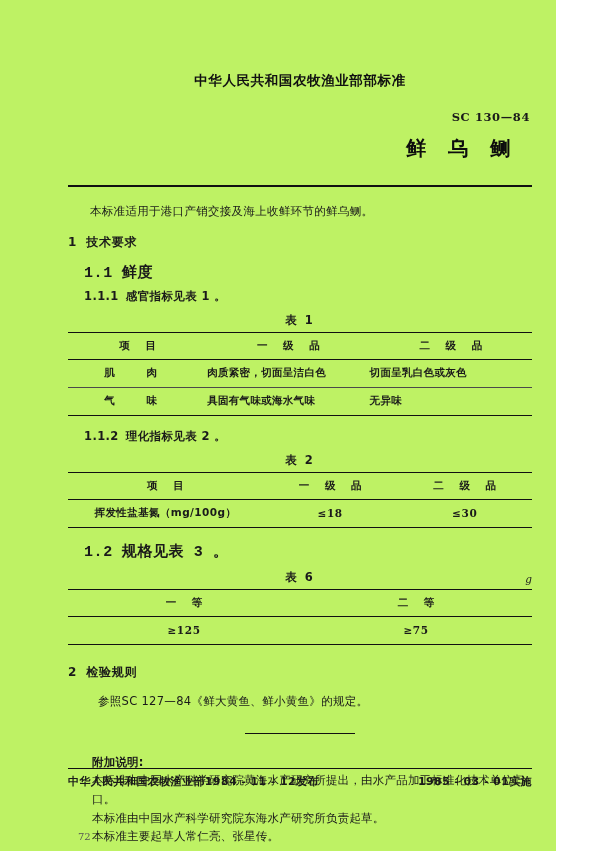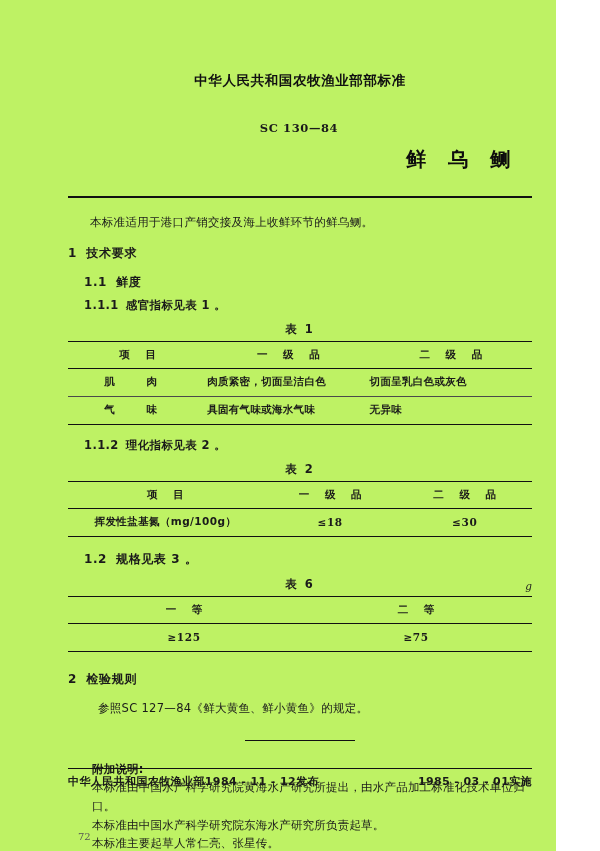--- a/index.html
+++ b/index.html
@@ -31,21 +31,22 @@
     padding-top: 72px;
     text-align: center;
   }
   .ministry-line {
     font-size: 13.5px;
     font-weight: bold;
     letter-spacing: 0.6px;
     color: #111;
   }
   .std-number-row {
-    margin-top: 27px;
+    text-align: right;
+    margin-top: 16px;
     padding-right: 2px;
   }
   .std-number {
     font-size: 11.5px;
     font-weight: bold;
     letter-spacing: 0.6px;
     font-family: "DejaVu Serif", "Liberation Serif", serif;
   }
   .doc-title {
     margin-top: 10px;
@@ -73,23 +74,24 @@
   .clause-1 {
     margin-top: 13px;
     font-size: 12px;
     font-weight: bold;
     letter-spacing: 0.8px;
   }
   .clause-1 .num { margin-right: 9px; }
   .clause-2 {
     margin-top: 12px;
     padding-left: 16px;
-    font-size: 12px;
+    font-size: 15px;
     font-weight: bold;
     letter-spacing: 0.6px;
+    font-family: Liberation Mono, monospace;
   }
   .clause-2 .num { margin-right: 9px; }
   .clause-3 {
     margin-top: 7px;
     padding-left: 16px;
     font-size: 11.5px;
     font-weight: bold;
     letter-spacing: 0.4px;
   }
   .clause-3 .num { margin-right: 7px; margin-top: 7px; }

